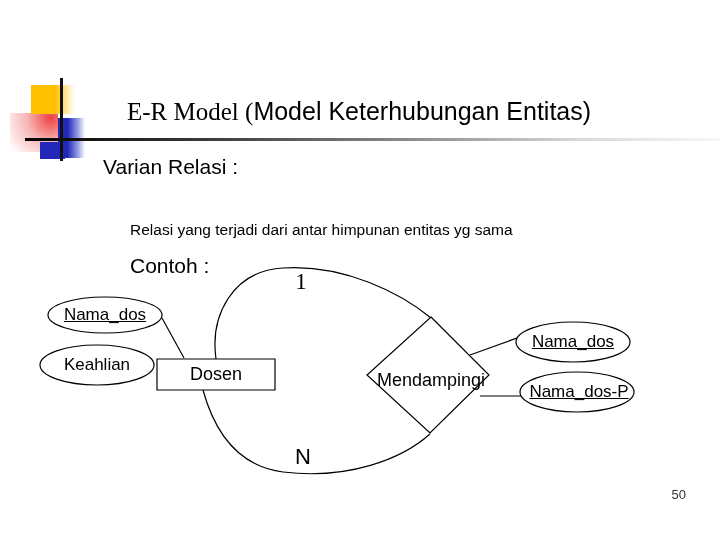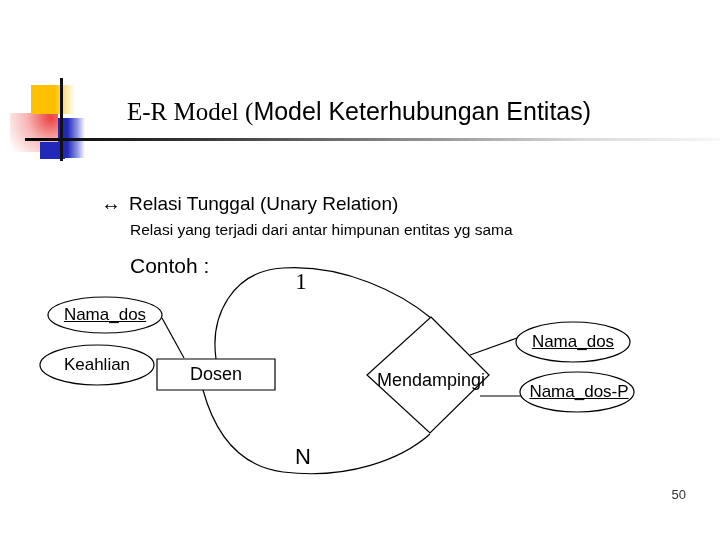--- a/index.html
+++ b/index.html
@@ -55,23 +55,21 @@
   <div class="dec dec-blue-a"></div>
   <div class="dec dec-blue-b"></div>
   <div class="dec dec-yellow"></div>
   <div class="dec dec-vline"></div>
   <div class="divider"></div>
 
   <div class="title">
     <span class="serif">E-R Model (</span><span class="sans">Model Keterhubungan Entitas)</span>
   </div>
 
-  <div class="bullet-line">
-    <span class="marker">↔</span><span>Relasi Tunggal (Unary Relation)</span>
-  </div>
+  <div class="heading">Varian Relasi :</div>
   <div class="sub-bullet">Relasi yang terjadi dari antar himpunan entitas yg sama</div>
   <div class="example">Contoh :</div>
 
   <svg class="diagram" width="720" height="540" viewBox="0 0 720 540">
     <g fill="none" stroke="#000" stroke-width="1.2">
 
       <path d="M216,359 C210,316 232,271 283,268 C345,264 402,294 431,318"></path>
       <path d="M203,390 C214,430 237,466 283,472 C348,480 402,459 430,434"></path>
 
       <line x1="162" y1="318" x2="184" y2="358"></line>

